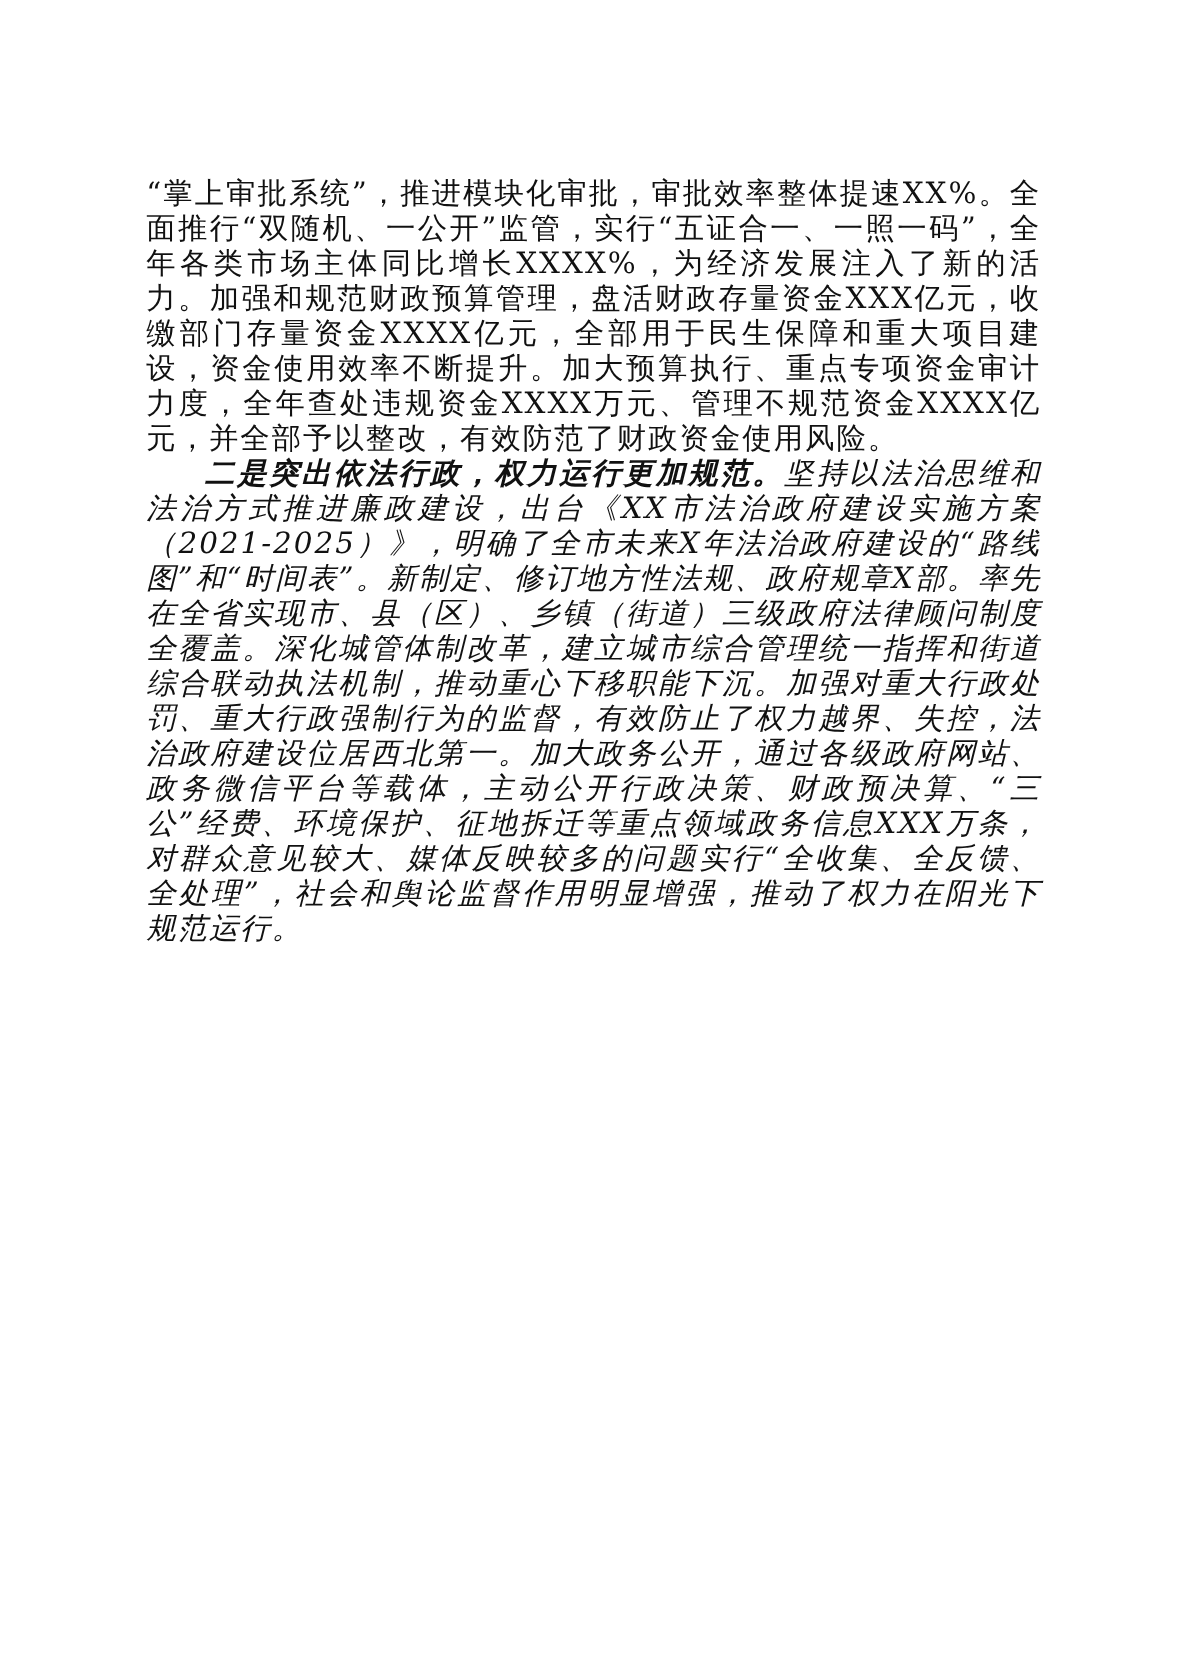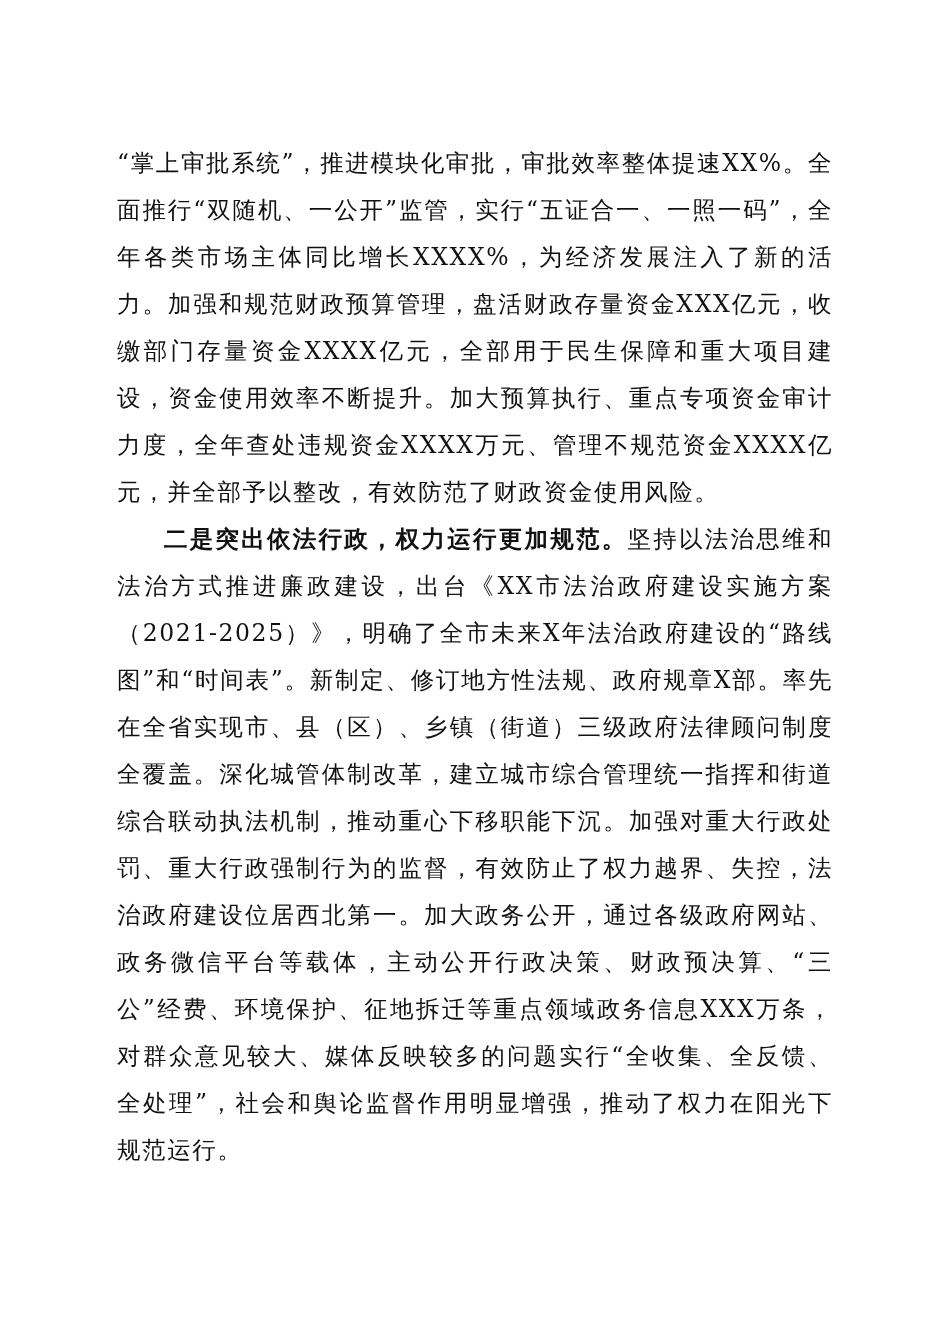--- a/index.html
+++ b/index.html
@@ -5,25 +5,25 @@
   html, body { margin: 0; padding: 0; background: #ffffff; }
   body { width: 950px; height: 1344px; position: relative; overflow: hidden; }
   .page {
     position: absolute;
     left: 117px;
     top: 140px;
     width: 716px;
     font-family: "DejaVu Serif", serif;
     font-size: 23.5px;
     color: #111111;
-    line-height: 47px;
+    line-height: 28px;
     letter-spacing: 1.6px;
   }
   .para { margin: 0; text-align: justify; text-align-last: left; }
-  .para.indent { text-indent: 2em; }
+  .para.indent { text-indent: 2em; font-style: italic; }
   .lead { font-weight: bold; }
 </style>
 </head>
 <body>
 
 <div class="page">
   <p class="para">
     <span>“掌上审批系统”，推进模块化审批，审批效率整体提速XX%。全面推行“双随机、一公开”监管，实行“五证合一、一照一码”，全年各类市场主体同比增长XXXX%，为经济发展注入了新的活力。加强和规范财政预算管理，盘活财政存量资金XXX亿元，收缴部门存量资金XXXX亿元，全部用于民生保障和重大项目建设，资金使用效率不断提升。加大预算执行、重点专项资金审计力度，全年查处违规资金XXXX万元、管理不规范资金XXXX亿元，并全部予以整改，有效防范了财政资金使用风险。</span>
   </p>
   <p class="para indent">

